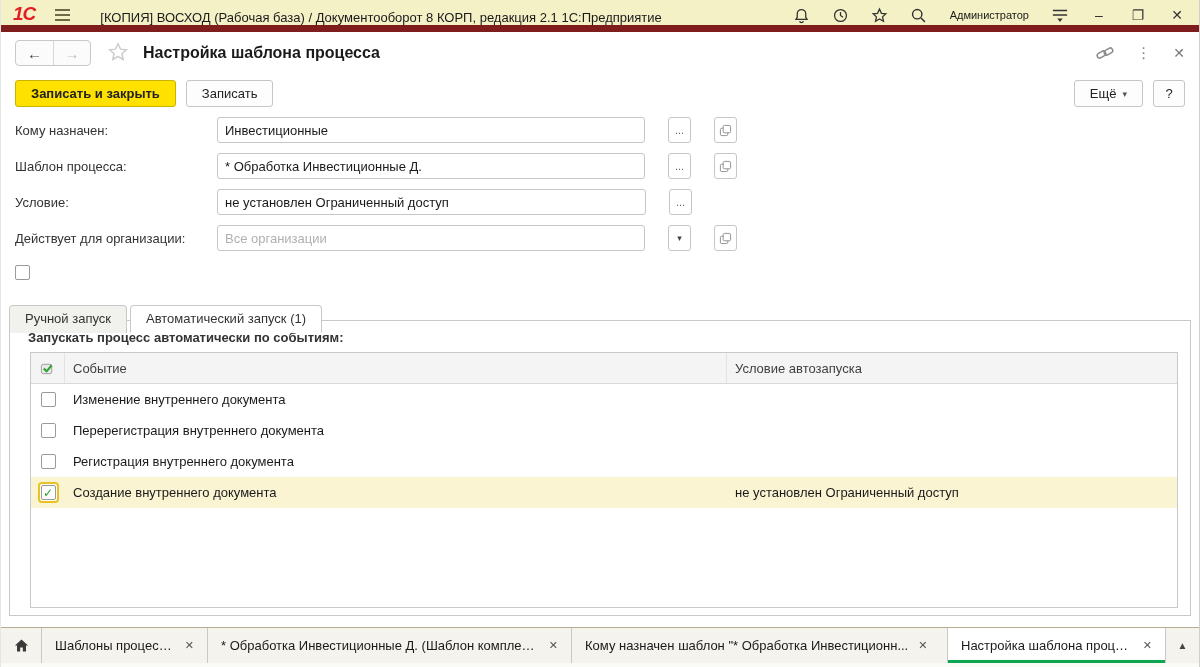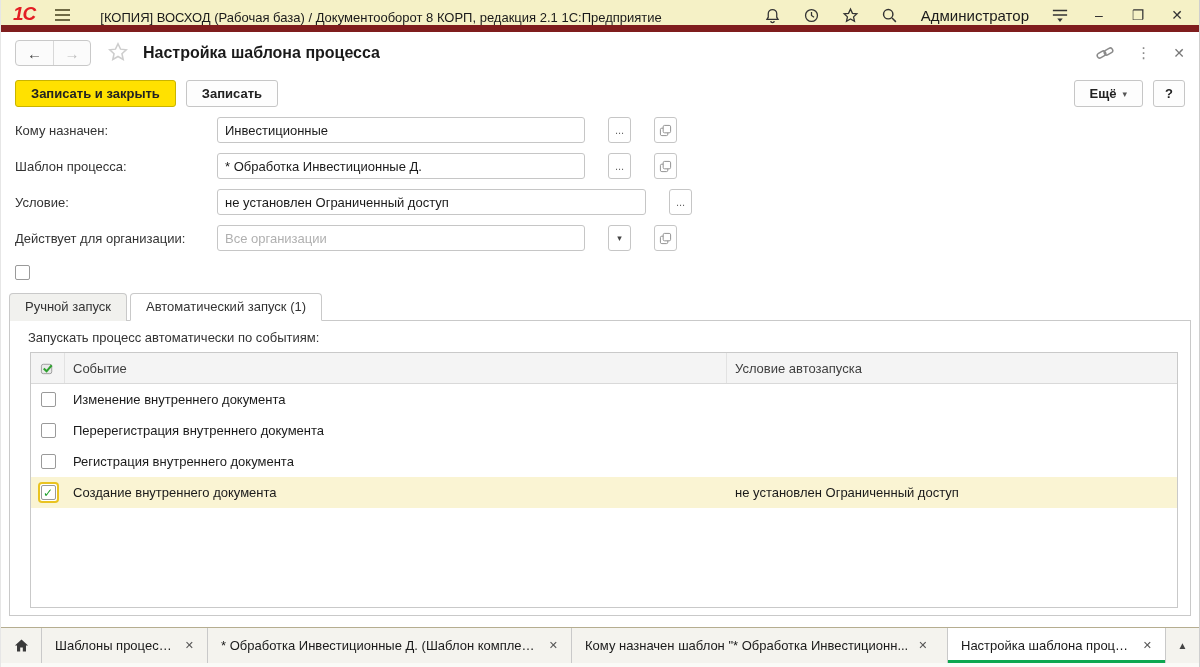--- a/index.html
+++ b/index.html
@@ -18,74 +18,74 @@
   .titlebar {
     height:32px; flex:0 0 32px; background:#f5f1c6; border-bottom:7px solid #7f1d1d;
     display:flex; align-items:flex-end; padding:0 12px; gap:10px;
   }
   .logo-1c { font-weight:bold; font-style:italic; color:#e31e24; font-size:19px; letter-spacing:-1px; padding-right:4px; }
   .hamburger { display:flex; flex-direction:column; gap:3px; padding:4px 6px; cursor:pointer; }
   .hamburger i { display:block; width:15px; height:2px; background:#6f6a45; }
   .tb-title { font-size:13px; color:#1a1a1a; margin-left:14px; white-space:nowrap; }
   .tb-right { margin-left:auto; display:flex; align-items:center; gap:19px; }
   .tb-ico { width:20px; height:20px; display:flex; align-items:center; justify-content:center; cursor:pointer; }
-  .tb-user { font-size:15px; color:#1a1a1a; margin:0 2px; }
+  .tb-user { font-size:11px; color:#1a1a1a; margin:0 2px; }
   .winctl { font-size:14px; color:#333; width:20px; text-align:center; cursor:pointer; line-height:20px; }
 
   
   .form-header { height:42px; flex:0 0 42px; display:flex; align-items:center; padding:0 14px; gap:10px; background:#fff; }
   .nav-group { display:flex; border:1px solid #c9c9c9; border-radius:4px; overflow:hidden; background:#fbfbfb; }
   .nav-btn { width:37px; height:24px; display:flex; align-items:center; justify-content:center; font-size:15px; color:#444; cursor:pointer; }
   .nav-btn + .nav-btn { border-left:1px solid #d8d8d8; }
   .nav-btn.disabled { color:#bdbdbd; }
   .hdr-star { margin-left:6px; }
   .form-title { font-size:16px; font-weight:bold; color:#1a1a1a; margin-left:4px; white-space:nowrap; }
   .hdr-right { margin-left:auto; display:flex; align-items:center; gap:22px; }
   .hdr-ico { color:#8a8a8a; cursor:pointer; display:flex; align-items:center; justify-content:center; }
   .dots-v { font-size:15px; color:#8a8a8a; }
   .hdr-close { font-size:14px; color:#777; }
 
   
   .cmdbar { display:flex; align-items:center; gap:10px; padding:6px 14px 8px; }
   .btn { height:27px; padding:0 15px; border:1px solid #c6c6c6; border-radius:3px; background:#fdfdfd;
-         font-size:13px; display:inline-flex; align-items:center; gap:6px; cursor:pointer; color:#222;font-weight:bold; }
+         font-size:13px; display:inline-flex; align-items:center; gap:6px; cursor:pointer; color:#222; }
   .btn-primary { background:#ffe100; border-color:#c9b400; font-weight:bold; }
   .cmd-spacer { flex:1; }
   .btn .dd { font-size:9px; color:#555; }
   .btn-help { width:32px; justify-content:center; padding:0; }
 
   
   .fields { padding:2px 14px 0; }
   .f-row { display:flex; align-items:center; margin-bottom:10px;gap:21px; }
   .f-label { width:181px; color:#333; flex:0 0 181px; }
   .f-input { height:26px; border:1px solid #c6c6c6; border-radius:3px; padding:0 7px; font-size:13px;
-             font-family:inherit; color:#1a1a1a; width:368px; outline:none; background:#fff; }
+             font-family:inherit; color:#1a1a1a; width:428px; outline:none; background:#fff; }
   .f-input.wide { width:429px; }
   .f-input::placeholder { color:#b0b0b0; }
   .f-btn { width:23px; height:26px; border:1px solid #c6c6c6; border-radius:3px; margin-left:2px;
            display:flex; align-items:center; justify-content:center; color:#666; font-size:11px;
            background:#fff; cursor:pointer; }
   .f-btn .dd { font-size:9px; color:#444; }
 
   
   .cb-row { display:flex; align-items:center; gap:9px; padding:4px 14px 12px; }
   .cb { width:15px; height:15px; border:1px solid #9a9a9a; border-radius:2px; background:#fff; flex:0 0 15px;
         display:flex; align-items:center; justify-content:center; font-size:12px; cursor:pointer; }
   .cb.checked { color:#1fa02c; font-weight:bold; }
   .cb-label { color:#333; }
 
   
   .tabstrip { display:flex; padding:0 0 0 8px; position:relative; z-index:2; }
   .tab { padding:5px 15px 6px; border:1px solid #c9c9c9; border-bottom:none; border-radius:4px 4px 0 0;
-         background:#f1f1ee; margin-right:3px; cursor:pointer; color:#333; position:relative; top:1px; }
+         background:#f1f1ee; margin-right:3px; cursor:pointer; color:#333; position:relative; top:13px; }
   .tab.active { background:#fff; border-bottom:1px solid #fff; }
 
   
   .panel { margin:0 8px; border:1px solid #c9c9c9; background:#fff; height:296px; padding:7px 12px 10px; position:relative; z-index:1; }
-  .panel-caption { color:#333; margin:2px 0 7px 6px; }
+  .panel-caption { color:#333; margin:2px 0 7px 6px;font-weight:bold; }
   .evt-table { margin-left:8px; border:1px solid #c9c9c9; height:256px; display:flex; flex-direction:column; background:#fff; }
   .t-header { display:flex; align-items:center; background:#f4f4f4; border-bottom:1px solid #d9d9d9; height:31px; flex:0 0 31px; color:#3f3f3f; }
   .t-col-check { width:34px; flex:0 0 34px; display:flex; align-items:center; justify-content:center; align-self:stretch; }
   .t-header .t-col-check { border-right:1px solid #e2e2e2; }
   .t-col-event { width:662px; flex:0 0 662px; padding-left:8px; align-self:stretch; display:flex; align-items:center; }
   .t-header .t-col-event { border-right:1px solid #e2e2e2; }
   .t-col-cond { flex:1; padding-left:8px; display:flex; align-items:center; }
   .t-row { display:flex; align-items:center; height:31px; flex:0 0 31px; color:#1a1a1a; cursor:default; }
   .t-row.hl { background:#faf4d3; }
   .cellbox { display:flex; align-items:center; justify-content:center; }

